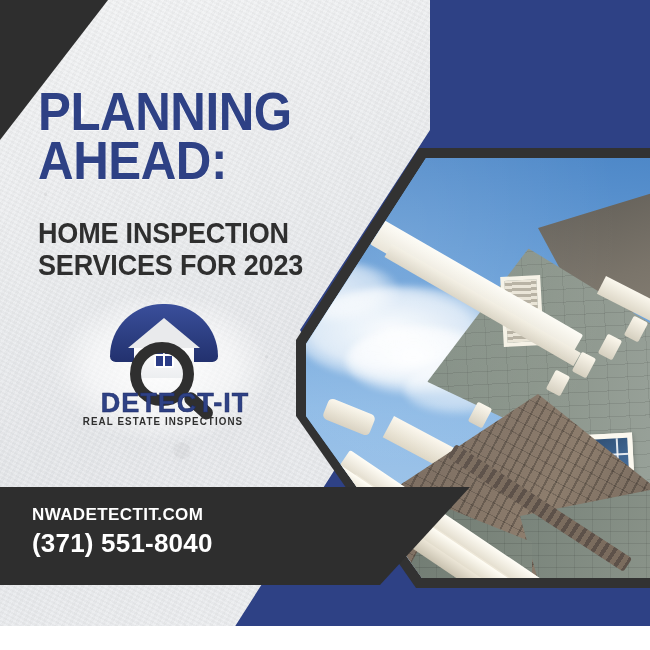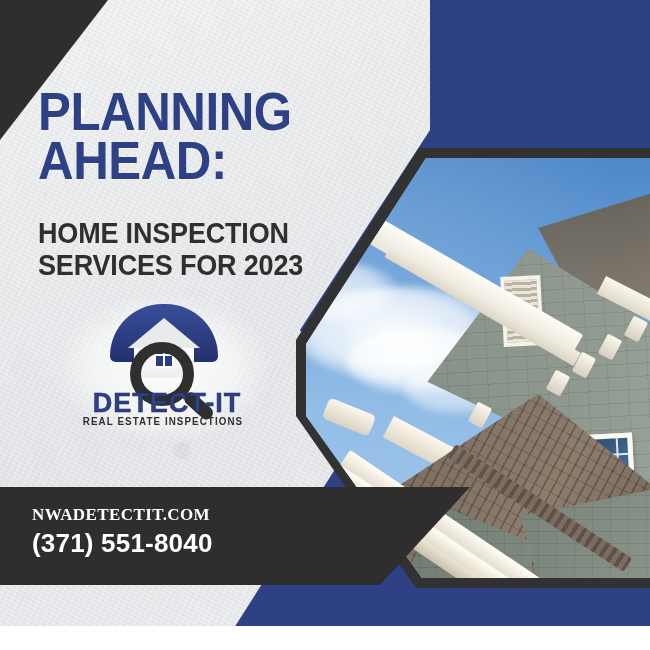--- a/index.html
+++ b/index.html
@@ -322,21 +322,21 @@
     background:transparent;
   }
   .glass-handle{
     position:absolute;left:84px;top:84px;width:34px;height:13px;
     background:#2f2f2f;
     border-radius:7px;
     transform:rotate(42deg);
     transform-origin:left center;
   }
   .logo-name{
-    position:absolute;left:4px;top:88px;width:190px;
+    position:absolute;left:12px;top:88px;width:190px;
     text-align:center;
     color:#2e4185;
     font-weight:700;
     font-size:27px;
     letter-spacing:1px;
     -webkit-text-stroke:.5px #1c2a63;
   }
   .logo-tag{
     position:absolute;left:0;top:116px;width:190px;
     text-align:center;
@@ -345,21 +345,21 @@
     font-size:10px;
     letter-spacing:1.1px;
     transform:scaleX(.98);
   }
 
   
   .contact{
     position:absolute;left:32px;top:505px;width:300px;color:#ffffff;
   }
   .contact .site{
-    font-size:17px;font-weight:700;letter-spacing:.4px;font-family:Liberation Serif, serif;
+    font-size:17px;font-weight:700;letter-spacing:.4px;
   }
   .contact .phone{
     font-size:26px;font-weight:700;letter-spacing:.2px;margin-top:3px;
   }
 </style>
 </head>
 <body>
 
 <div id="poster">
 

